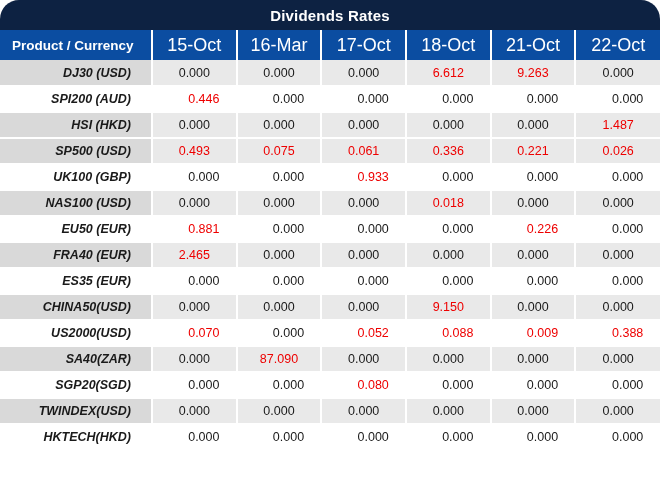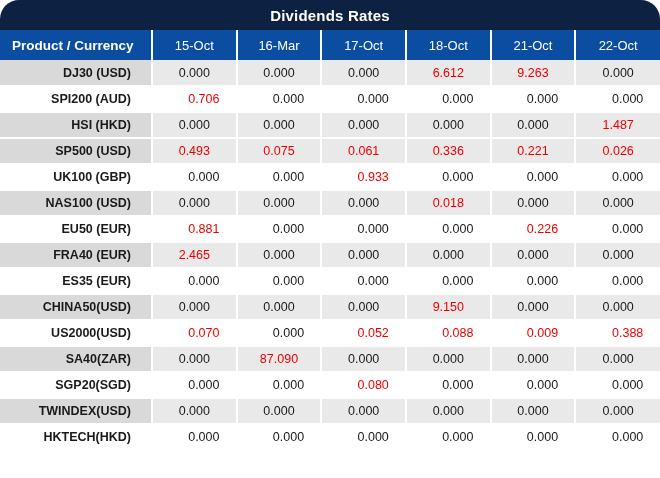--- a/index.html
+++ b/index.html
@@ -32,21 +32,21 @@
     border-collapse: collapse;
     border-spacing: 0;
   }
 
   col.product-col { width: 152px; }
 
   thead th {
     background: #0B4DA1;
     color: #ffffff;
     height: 30px;
-    font-size: 13px;
+    font-size: 18px;
     font-weight: normal;
     text-align: center;
     border-right: 2px solid #ffffff;
     padding: 0;
   }
   thead th:last-child { border-right: none; }
   thead th.product-h {
     font-weight: bold;
     text-align: left;
     padding-left: 12px;
@@ -62,20 +62,21 @@
     border-right: 2px solid #ffffff;
     border-bottom: 2px solid #ffffff;
     background: #ffffff;
   }
   tbody td:last-child { border-right: none; }
 
   tbody td.product {
     text-align: right;
     padding-right: 20px;
     font-weight: bold;
+    font-style: italic;
   }
 
   tbody tr.odd td.product { background: #D9D9D9; }
   tbody tr.odd td.val     { background: #E9E9E9; }
   tbody tr.even td        { background: #FFFFFF; padding-left: 19px; }
 
   tbody td.red { color: #EE0000; }
 </style>
 </head>
 <body>
@@ -108,21 +109,21 @@
           <td class="product">DJ30 (USD)</td>
           <td class="val">0.000</td>
           <td class="val">0.000</td>
           <td class="val">0.000</td>
           <td class="val red">6.612</td>
           <td class="val red">9.263</td>
           <td class="val">0.000</td>
         </tr>
         <tr class="even">
           <td class="product">SPI200 (AUD)</td>
-          <td class="val red">0.706</td>
+          <td class="val red">0.446</td>
           <td class="val">0.000</td>
           <td class="val">0.000</td>
           <td class="val">0.000</td>
           <td class="val">0.000</td>
           <td class="val">0.000</td>
         </tr>
         <tr class="odd">
           <td class="product">HSI (HKD)</td>
           <td class="val">0.000</td>
           <td class="val">0.000</td>

